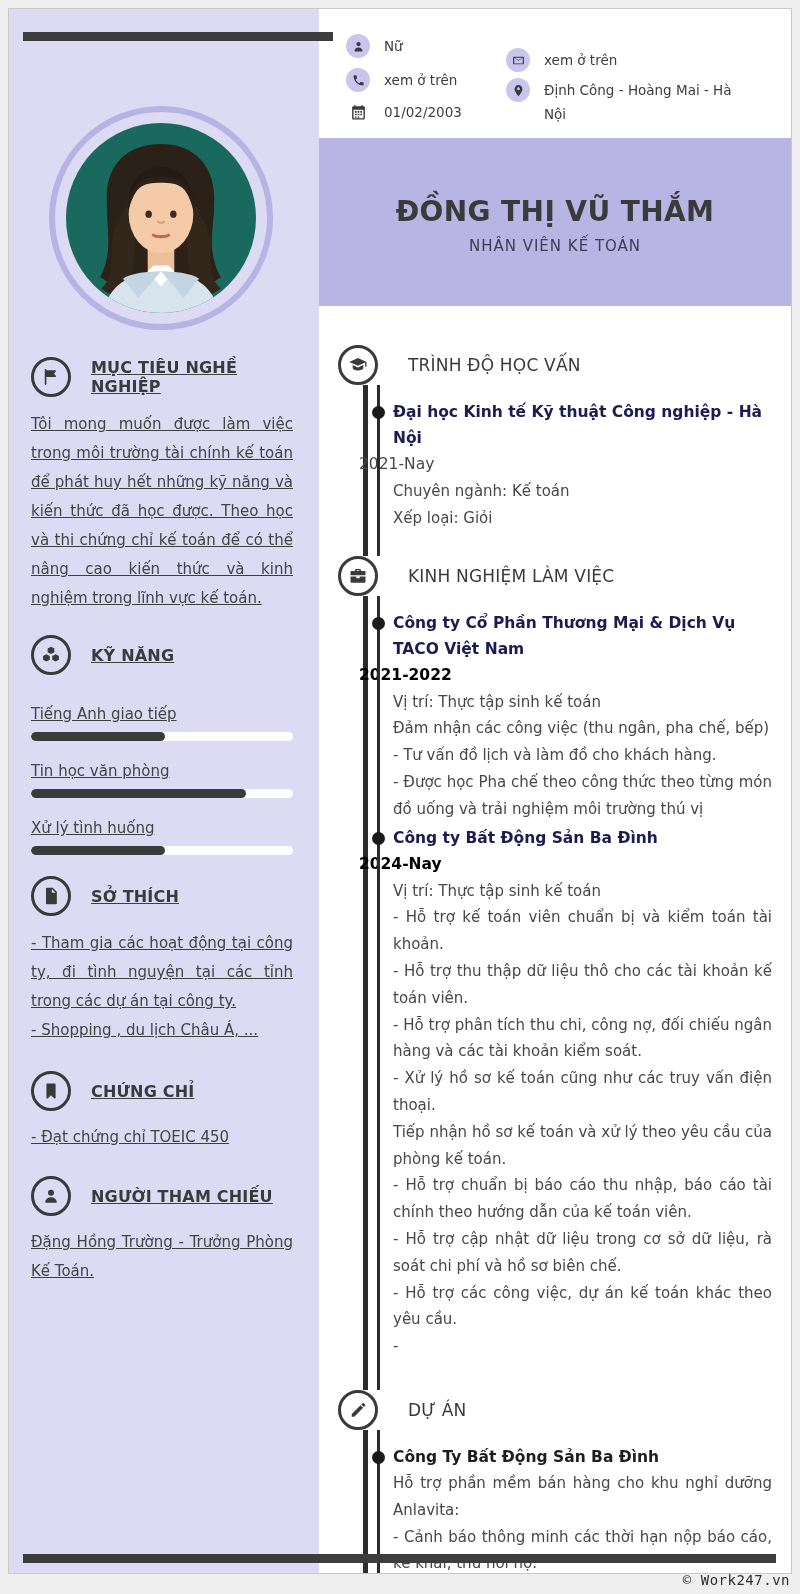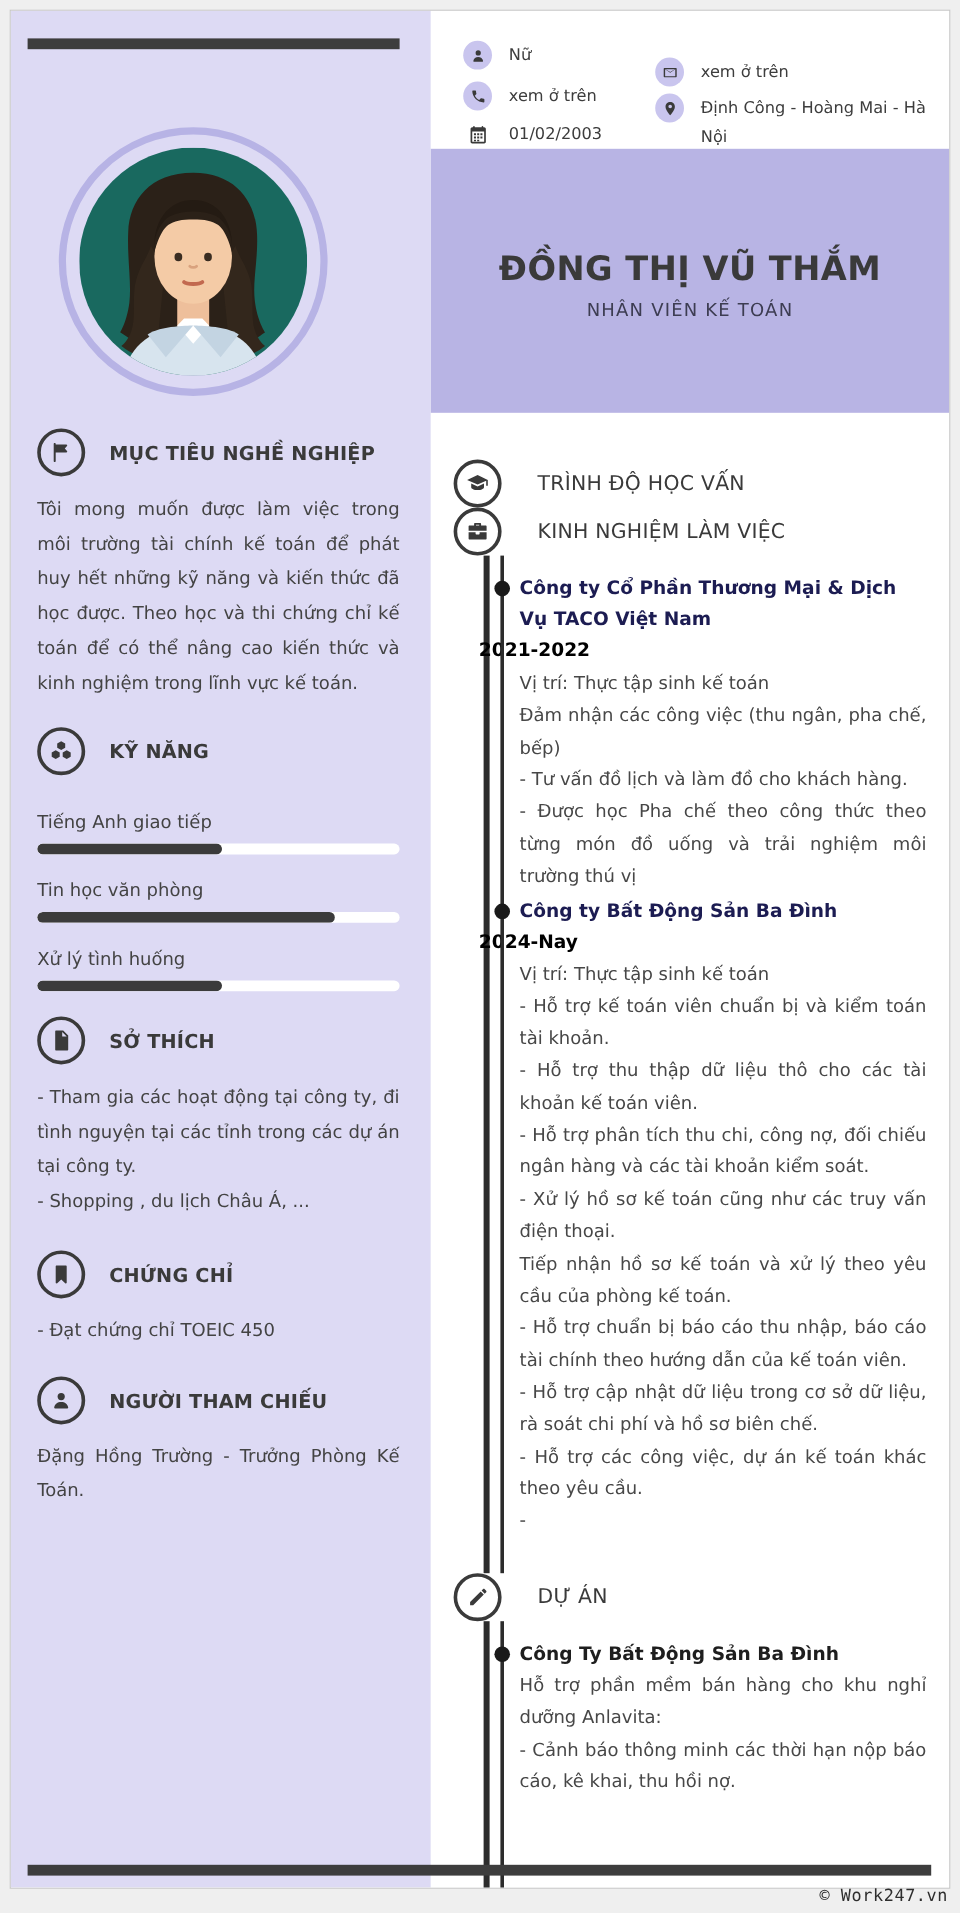--- a/index.html
+++ b/index.html
@@ -17,21 +17,21 @@
   }
   
   .topbar   { position:absolute; left:14px; top:23px;  width:310px; height:9px; background:#3d3d3d; z-index:6; }
   .bottombar{ position:absolute; left:14px; bottom:10px; width:753px; height:9px; background:#3d3d3d; z-index:6; }
   .watermark{
     position:absolute; right:10px; top:1572px;
     font-family:"DejaVu Sans Mono","Liberation Mono",monospace;
     font-size:14px; color:#2e2e2e; letter-spacing:0.5px;
   }
   
-  .side { width:350px; flex-shrink:0; background:#dddaf4; position:relative; }
+  .side { width:310px; flex-shrink:0; background:#dddaf4; position:relative;text-decoration:underline; }
   .photo-wrap { position:relative; height:332px; }
   .photo-ring {
     position:absolute; left:40px; top:97px; width:224px; height:224px;
     border:6px solid #b7b3e5; border-radius:50%;
   }
   .photo {
     position:absolute; left:57px; top:114px; width:190px; height:190px;
     border-radius:50%; overflow:hidden; z-index:2;
   }
   .sblock { padding:0 26px 0 22px; }
@@ -43,35 +43,35 @@
   }
   .oicon svg { width:20px; height:20px; fill:#3a3a3a; }
   .sidetext { margin-top:13px; font-size:15px; line-height:29px; text-align:justify; color:#434343; }
   .skills { margin-top:30px; }
   .skill { margin-bottom:21px; }
   .skill .slabel { font-size:15px; color:#434343; margin-bottom:9px; }
   .track { height:9px; background:#ffffff; border-radius:5px; overflow:hidden; }
   .fill  { height:9px; background:#3b3b3b; border-radius:5px; }
   
   .main { flex:1; position:relative; background:#ffffff; }
-  .contact { position:relative; height:115px; }
+  .contact { position:relative; height:129px; }
   .crow { position:absolute; display:flex; align-items:flex-start; }
   .cicon {
     width:24px; height:24px; border-radius:50%; background:#c9c5ee; flex-shrink:0;
     display:flex; align-items:center; justify-content:center;
   }
   .cicon.nobg { background:transparent; }
   .cicon svg { width:13px; height:13px; fill:#3a3a3a; }
   .cicon.nobg svg { width:17px; height:17px; }
   .clabel { font-size:13.5px; color:#3d3d3d; margin-left:14px; line-height:24px; }
   .c1r1{ left:27px;  top:25px; } .c1r2{ left:27px; top:59px; } .c1r3{ left:27px; top:91px; }
   .c2r1{ left:187px; top:39px; } .c2r2{ left:187px; top:69px; }
   .c2r2 .clabel { width:205px; }
   .banner {
-    height:220px; background:#b8b4e4;
+    height:168px; background:#b8b4e4;
     display:flex; flex-direction:column; justify-content:center; align-items:center;
     text-align:right; padding-top:6px;
   }
   .pname { font-size:28px; font-weight:700; color:#3a3a3a; letter-spacing:0.4px; }
   .ptitle{ font-size:15px; font-weight:500; color:#3d3d52; margin-top:9px; letter-spacing:1px; }
   
   .rsection { padding-left:19px; }
   .rsection.first { margin-top:39px; }
   .rheader { display:flex; align-items:center; }
   .rheader h2 { font-size:17px; font-weight:400; color:#3a3a3a; margin-left:30px; letter-spacing:0.2px; }
@@ -279,20 +279,31 @@
       <div class="rsection section-education first">
         <div class="rheader">
           <span class="ricon">
             <svg viewBox="0 0 24 24">
                 <path d="M12 3.5L1.5 8.3 12 13l8.6-3.9v5h1.6V8.3L12 3.5z"></path>
                 <path d="M5.6 12v3.6c0 1.6 2.9 2.9 6.4 2.9s6.4-1.3 6.4-2.9V12L12 14.9 5.6 12z"></path>
               </svg>
           </span>
           <h2>TRÌNH ĐỘ HỌC VẤN</h2>
         </div>
+        <div class="rbody">
+  <div class="entry">
+    <div class="etitle">Đại học Kinh tế Kỹ thuật Công nghiệp - Hà Nội</div>
+    <div class="period">2021-Nay</div>
+    <div>
+  <div class="eline">Chuyên ngành: Kế toán</div>
+
+  <div class="eline">Xếp loại: Giỏi</div>
+</div>
+  </div>
+</div>
       </div>
 
       <div class="rsection section-experience">
         <div class="rheader">
           <span class="ricon">
             <svg viewBox="0 0 24 24">
                 <path d="M9.5 3.5h5c.6 0 1 .4 1 1V6H20c.6 0 1 .4 1 1v4.2H3V7c0-.6.4-1 1-1h4.5V4.5c0-.6.4-1 1-1zm.9 2.5h3.2V5.2h-3.2V6zM3 12.6h7v1.5c0 .4.3.7.7.7h2.6c.4 0 .7-.3.7-.7v-1.5h7V19c0 .6-.4 1-1 1H4c-.6 0-1-.4-1-1v-6.4z"></path>
               </svg>
           </span>
           <h2>KINH NGHIỆM LÀM VIỆC</h2>

